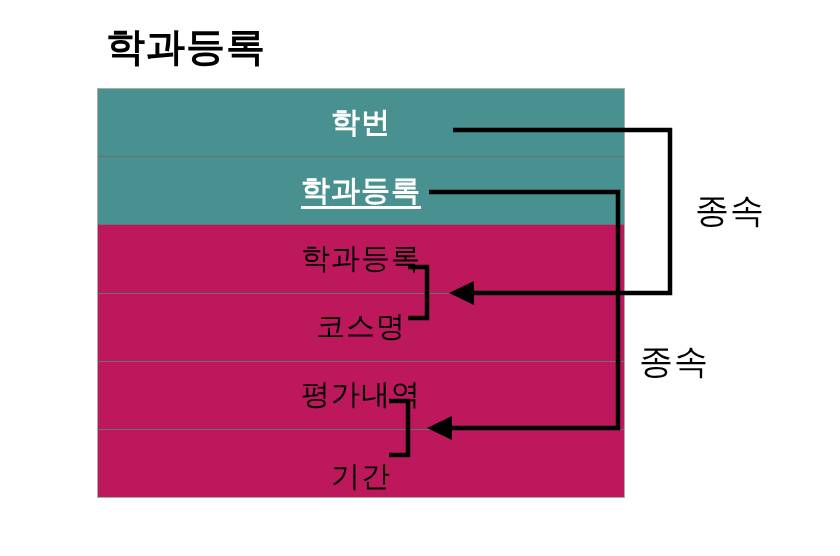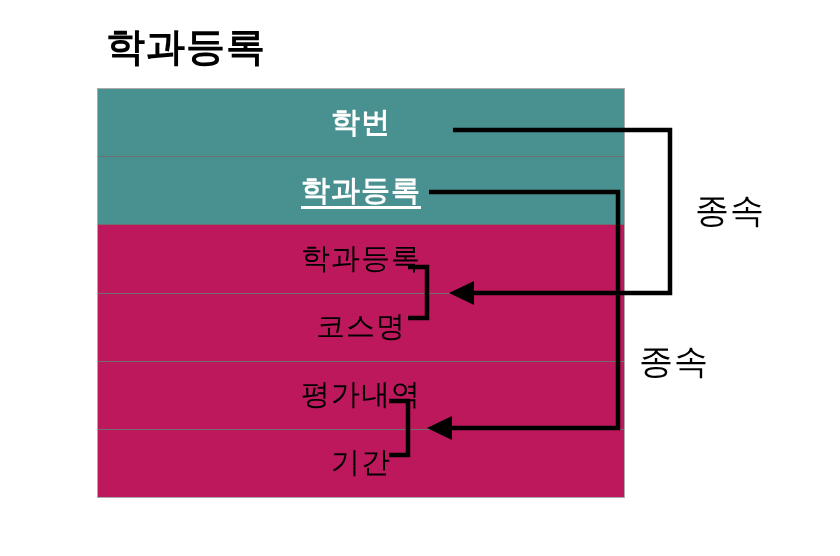--- a/index.html
+++ b/index.html
@@ -42,21 +42,21 @@
   .row {
     flex: 1 1 0;
     display: flex;
     align-items: center;
     justify-content: center;
     font-size: 29px;
     color: var(--body-text, #000000);
     border-bottom: 1px solid var(--row-divider, #6e6e6e);
     letter-spacing: 1px;
   }
-  .row:last-child { border-bottom: none; }
+  .row:last-child { border-bottom: none; align-items: flex-end; }
   .row.header {
     background: var(--header-bg, #489190);
     color: var(--header-text, #ffffff);
     font-weight: bold;
   }
   .row.underline .cell-text {
     text-decoration: underline;
     text-decoration-thickness: 3px;
     text-underline-offset: 6px;
   }

